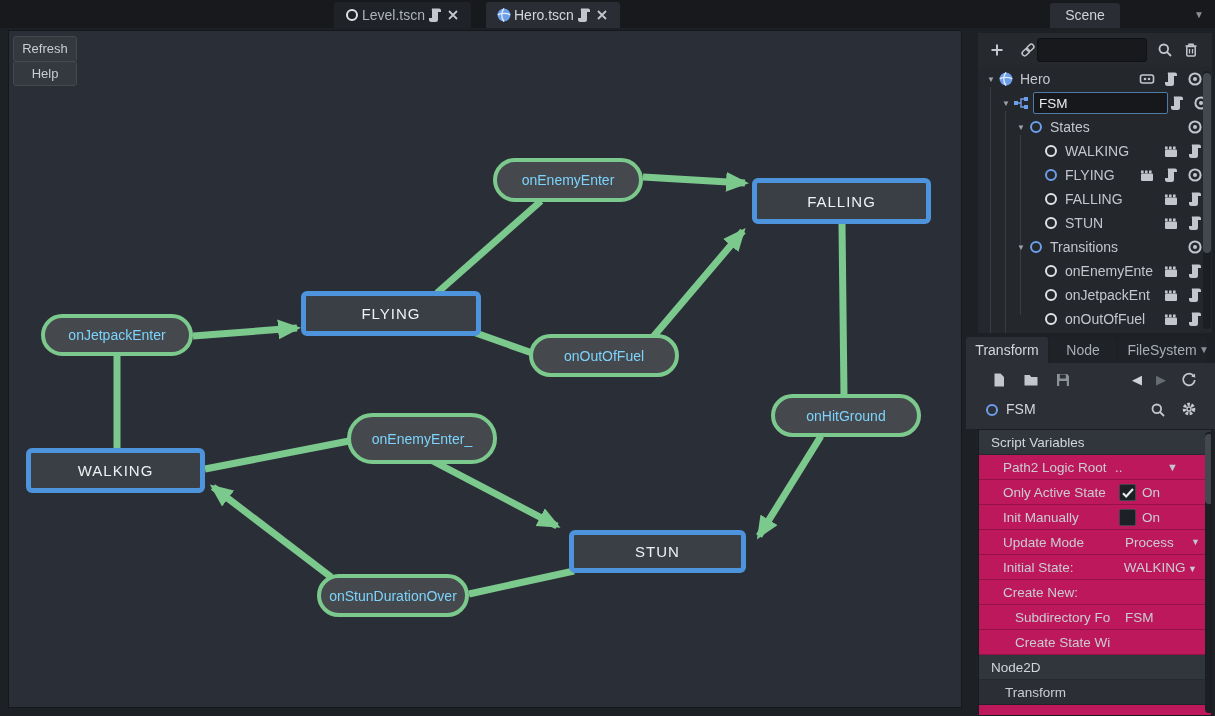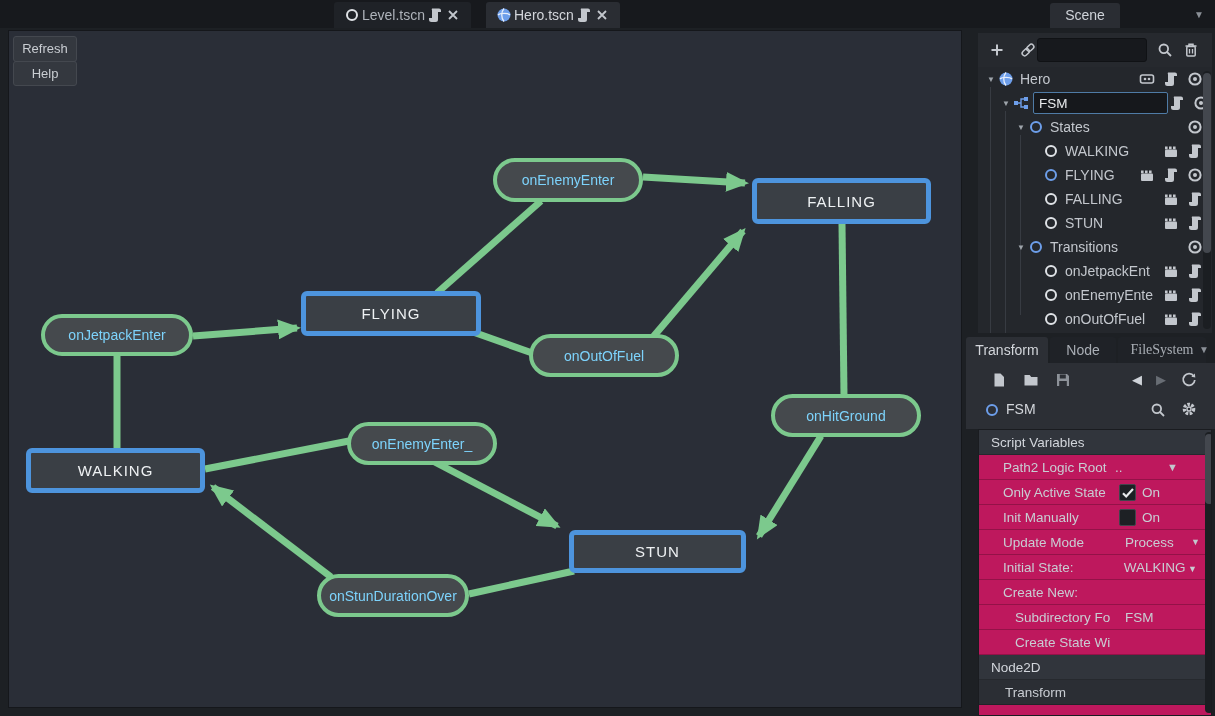--- a/index.html
+++ b/index.html
@@ -136,21 +136,21 @@
   <div class="gbtn" id="btn-help" style="left:4px;top:30px;width:62px;height:23px;line-height:23px;">Help</div>
   <div id="nodes">
         <div class="state-node" style="left: 743px; top: 147px; width: 179px; height: 46px;">FALLING</div>
         <div class="state-node" style="left: 292px; top: 260px; width: 180px; height: 45px;">FLYING</div>
         <div class="state-node" style="left: 17px; top: 417px; width: 179px; height: 45px;">WALKING</div>
         <div class="state-node" style="left: 560px; top: 499px; width: 177px; height: 43px;">STUN</div>
         <div class="trans-node" style="left: 484px; top: 127px; width: 150px; height: 44px;">onEnemyEnter</div>
         <div class="trans-node" style="left: 520px; top: 303px; width: 150px; height: 43px;">onOutOfFuel</div>
         <div class="trans-node" style="left: 32px; top: 283px; width: 152px; height: 42px;">onJetpackEnter</div>
         <div class="trans-node" style="left: 762px; top: 363px; width: 150px; height: 43px;">onHitGround</div>
-        <div class="trans-node" style="left: 338px; top: 391px; width: 150px; height: 43px;">onEnemyEnter_</div>
+        <div class="trans-node" style="left: 338px; top: 382px; width: 150px; height: 51px;">onEnemyEnter_</div>
         <div class="trans-node" style="left: 308px; top: 543px; width: 152px; height: 43px;">onStunDurationOver</div>
       </div>
 </div>
 
 <div id="scene-dock-tab">Scene</div>
 <div class="dock-arrow" style="left:1194px;top:10px;">▼</div>
 
 <div id="scene-toolbar">
   <span class="icon" style="margin-left:10px;width:18px;">
         <svg width="16" height="16" viewBox="0 0 16 16">
@@ -371,43 +371,43 @@
             </span>
           </span>
         </div>
         <div class="tree-row" style="padding-left: 51px;">
           <span class="exp"></span>
           <span class="icon" style="width:16px;flex:0 0 16px;">
             <svg width="16" height="16" viewBox="0 0 16 16">
               <circle cx="8" cy="8" r="5" stroke="#dfe2e6" stroke-width="2" fill="none"></circle>
             </svg>
           </span>
+          <span class="nlabel">onEnemyEnte</span>
+          <span class="rights">
+            <span class="icon" style="width:17px;">
+              <svg width="16" height="16" viewBox="0 0 16 16">
+                <rect x="2" y="6.5" width="12" height="7.5" rx="1" fill="#c3c7cd"></rect>
+      <path d="M2 3.5h2.6v2.8H2zM6 3.5h2.6v2.8H6zM10 3.5h2.6v2.8H10z" fill="#c3c7cd"></path>
+              </svg>
+            </span>
+            <span class="icon" style="width:17px;">
+              <svg width="16" height="16" viewBox="0 0 16 16">
+                <path d="M5 1.5h7a2 2 0 0 1 2 2V5h-3v7.5A2.5 2.5 0 0 1 8.5 15h-4A2.5 2.5 0 0 1 2 12.5V11h3V3.5A2 2 0 0 1 5 1.5z" fill="#c3c7cd"></path>
+              </svg>
+            </span>
+          </span>
+        </div>
+        <div class="tree-row" style="padding-left: 51px;">
+          <span class="exp"></span>
+          <span class="icon" style="width:16px;flex:0 0 16px;">
+            <svg width="16" height="16" viewBox="0 0 16 16">
+              <circle cx="8" cy="8" r="5" stroke="#dfe2e6" stroke-width="2" fill="none"></circle>
+            </svg>
+          </span>
           <span class="nlabel">onJetpackEnt</span>
-          <span class="rights">
-            <span class="icon" style="width:17px;">
-              <svg width="16" height="16" viewBox="0 0 16 16">
-                <rect x="2" y="6.5" width="12" height="7.5" rx="1" fill="#c3c7cd"></rect>
-      <path d="M2 3.5h2.6v2.8H2zM6 3.5h2.6v2.8H6zM10 3.5h2.6v2.8H10z" fill="#c3c7cd"></path>
-              </svg>
-            </span>
-            <span class="icon" style="width:17px;">
-              <svg width="16" height="16" viewBox="0 0 16 16">
-                <path d="M5 1.5h7a2 2 0 0 1 2 2V5h-3v7.5A2.5 2.5 0 0 1 8.5 15h-4A2.5 2.5 0 0 1 2 12.5V11h3V3.5A2 2 0 0 1 5 1.5z" fill="#c3c7cd"></path>
-              </svg>
-            </span>
-          </span>
-        </div>
-        <div class="tree-row" style="padding-left: 51px;">
-          <span class="exp"></span>
-          <span class="icon" style="width:16px;flex:0 0 16px;">
-            <svg width="16" height="16" viewBox="0 0 16 16">
-              <circle cx="8" cy="8" r="5" stroke="#dfe2e6" stroke-width="2" fill="none"></circle>
-            </svg>
-          </span>
-          <span class="nlabel">onEnemyEnte</span>
           <span class="rights">
             <span class="icon" style="width:17px;">
               <svg width="16" height="16" viewBox="0 0 16 16">
                 <rect x="2" y="6.5" width="12" height="7.5" rx="1" fill="#c3c7cd"></rect>
       <path d="M2 3.5h2.6v2.8H2zM6 3.5h2.6v2.8H6zM10 3.5h2.6v2.8H10z" fill="#c3c7cd"></path>
               </svg>
             </span>
             <span class="icon" style="width:17px;">
               <svg width="16" height="16" viewBox="0 0 16 16">
                 <path d="M5 1.5h7a2 2 0 0 1 2 2V5h-3v7.5A2.5 2.5 0 0 1 8.5 15h-4A2.5 2.5 0 0 1 2 12.5V11h3V3.5A2 2 0 0 1 5 1.5z" fill="#c3c7cd"></path>
@@ -438,21 +438,21 @@
           </span>
         </div>
       </div>
   <div class="vscroll" style="left:225px;top:4px;height:258px;">
     <div class="vthumb" style="left:0;top:2px;height:180px;"></div>
   </div>
 </div>
 
 <div class="btab active" style="left:966px;width:82px;">Transform</div>
 <div class="btab" style="left:1050px;width:66px;">Node</div>
-<div class="btab" style="left:1118px;width:88px;font-family:Liberation Serif, serif;">FileSystem</div>
+<div class="btab" style="left:1118px;width:88px;">FileSystem</div>
 <div class="dock-arrow" style="left:1199px;top:345px;">▼</div>
 
 <div id="insp-top">
   <span class="icon" style="position:absolute;left:24px;top:9px;width:18px;">
         <svg width="16" height="16" viewBox="0 0 16 16">
           <path d="M3.5 1.5h6L13 5v9.5H3.5z" fill="#c3c7cd"></path>
         </svg>
       </span>
   <span class="icon" style="position:absolute;left:56px;top:9px;width:18px;">
         <svg width="16" height="16" viewBox="0 0 16 16">

